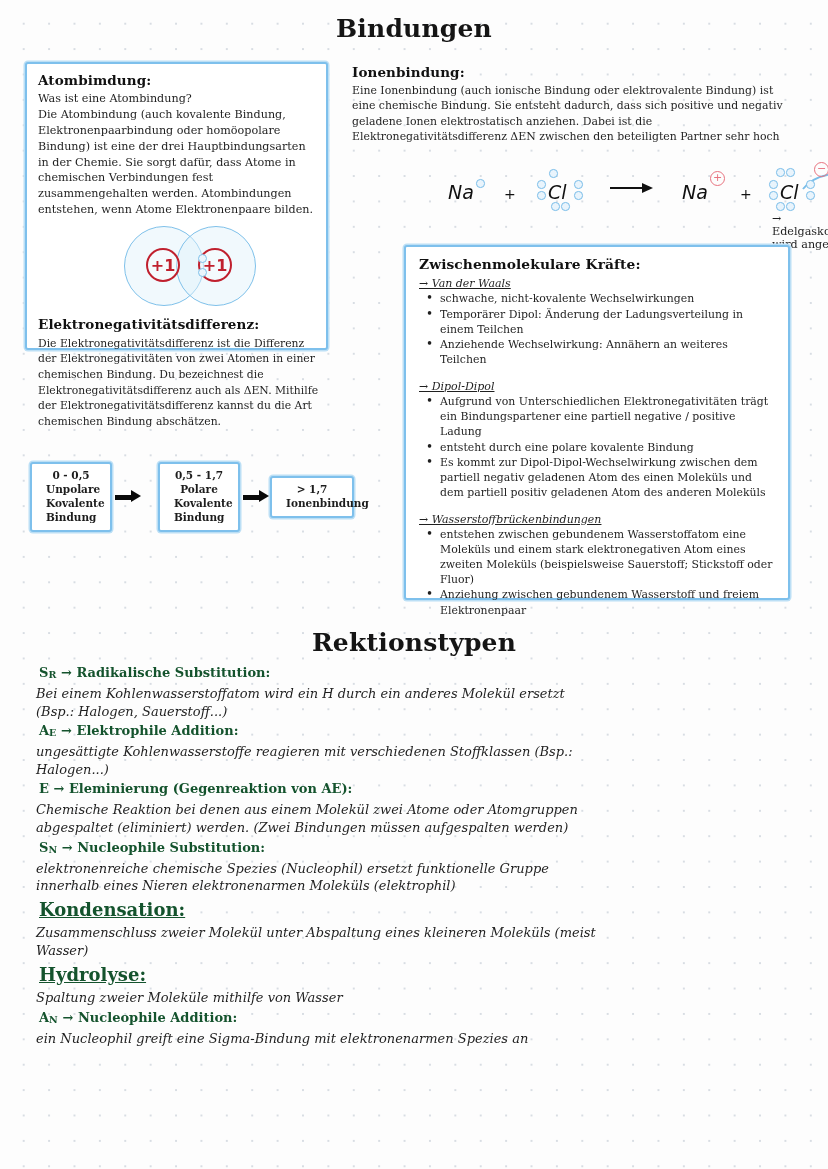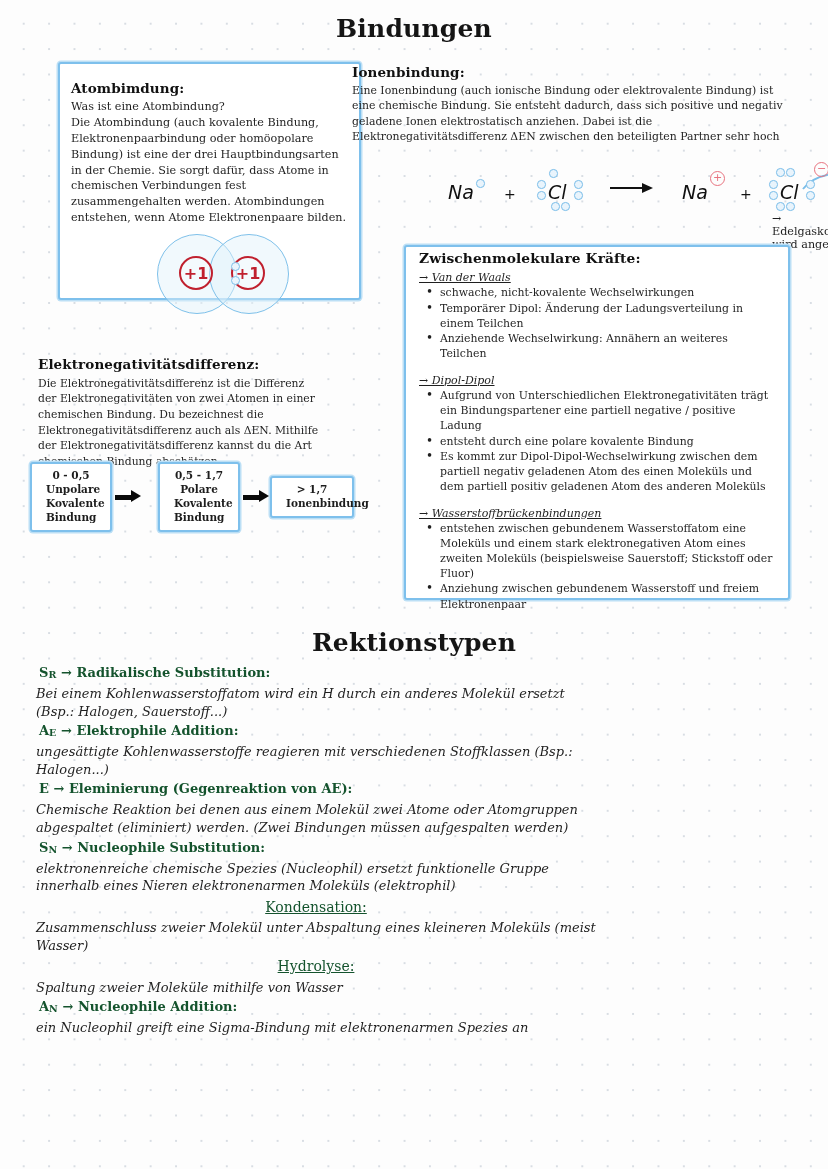--- a/index.html
+++ b/index.html
@@ -57,23 +57,22 @@
   }
   .body-text {
     font-size: 11.2px;
     line-height: 1.42;
     margin: 0;
     color: #1f1f1f;
   }
 
   
   #box-atombindung {
-    left: 25px; top: 62px; width: 303px; height: 238px;
-    padding: 16px 11px 0 11px;
-    margin-left: 33px;
+    left: 25px; top: 62px; width: 303px; height: 288px;
+    padding: 8px 11px 0 11px;
   }
   #atom-diagram {
     position: relative;
     width: 100%;
     height: 86px;
     margin-top: 6px;
   }
   .orbital {
     position: absolute;
     width: 78px; height: 78px;
@@ -110,21 +109,21 @@
     box-sizing: border-box;
   }
   #electron-top { top: 30px; }
   #electron-bottom { top: 44px; }
 
   
   #sec-en {
     position: absolute;
     left: 38px; top: 316px; width: 282px;
   }
-  #sec-en .h-sub { font-size: 13.5px; margin-bottom: 3px; margin-top: 40px; }
+  #sec-en .h-sub { font-size: 13.5px; margin-bottom: 3px; }
   #en-text { font-size: 10.8px; line-height: 1.44; }
 
   
   #en-scale {
     position: absolute;
     left: 30px; top: 462px;
     display: flex;
     align-items: center;
   }
   .scale-box {
@@ -237,21 +236,21 @@
   #rx-caption {
     position: absolute;
     left: 420px; top: 57px;
     font-size: 11.2px;
     color: #1f1f1f;
   }
 
   
   #box-zwischen {
     left: 404px; top: 245px; width: 386px; height: 355px;
-    padding: 3px 13px 0 13px;
+    padding: 9px 13px 0 13px;
   }
   #box-zwischen .h-sub { font-size: 13.8px; margin-bottom: 4px; }
   .zm-group { margin-top: 1px; }
   .zm-heading {
     font-size: 11px;
     text-decoration: underline;
     margin: 0 0 1px 0;
     color: #1f1f1f;
     font-style: italic;
   }
@@ -281,21 +280,21 @@
     position: absolute;
     left: 36px; top: 662px; width: 560px;
   }
   .rt-head {
     font-weight: bold;
     font-size: 13px;
     line-height: 1.3;
     margin: 3px;
     color: #14532d;
   }
-  .rt-head.underline { font-weight: normal; text-decoration: underline; font-size: 14px; text-align: center; }
+  .rt-head.underline { font-weight: bold; text-decoration: underline; font-size: 18px; }
   .rt-body {
     font-size: 13px;
     line-height: 1.36;
     margin: 0 0 1px 0;
     color: #1f1f1f;
     font-style: italic;
   }
   .sub { font-size: 9.5px; vertical-align: baseline; position: relative; top: 1px; letter-spacing: .2px; }
 </style>
 </head>

